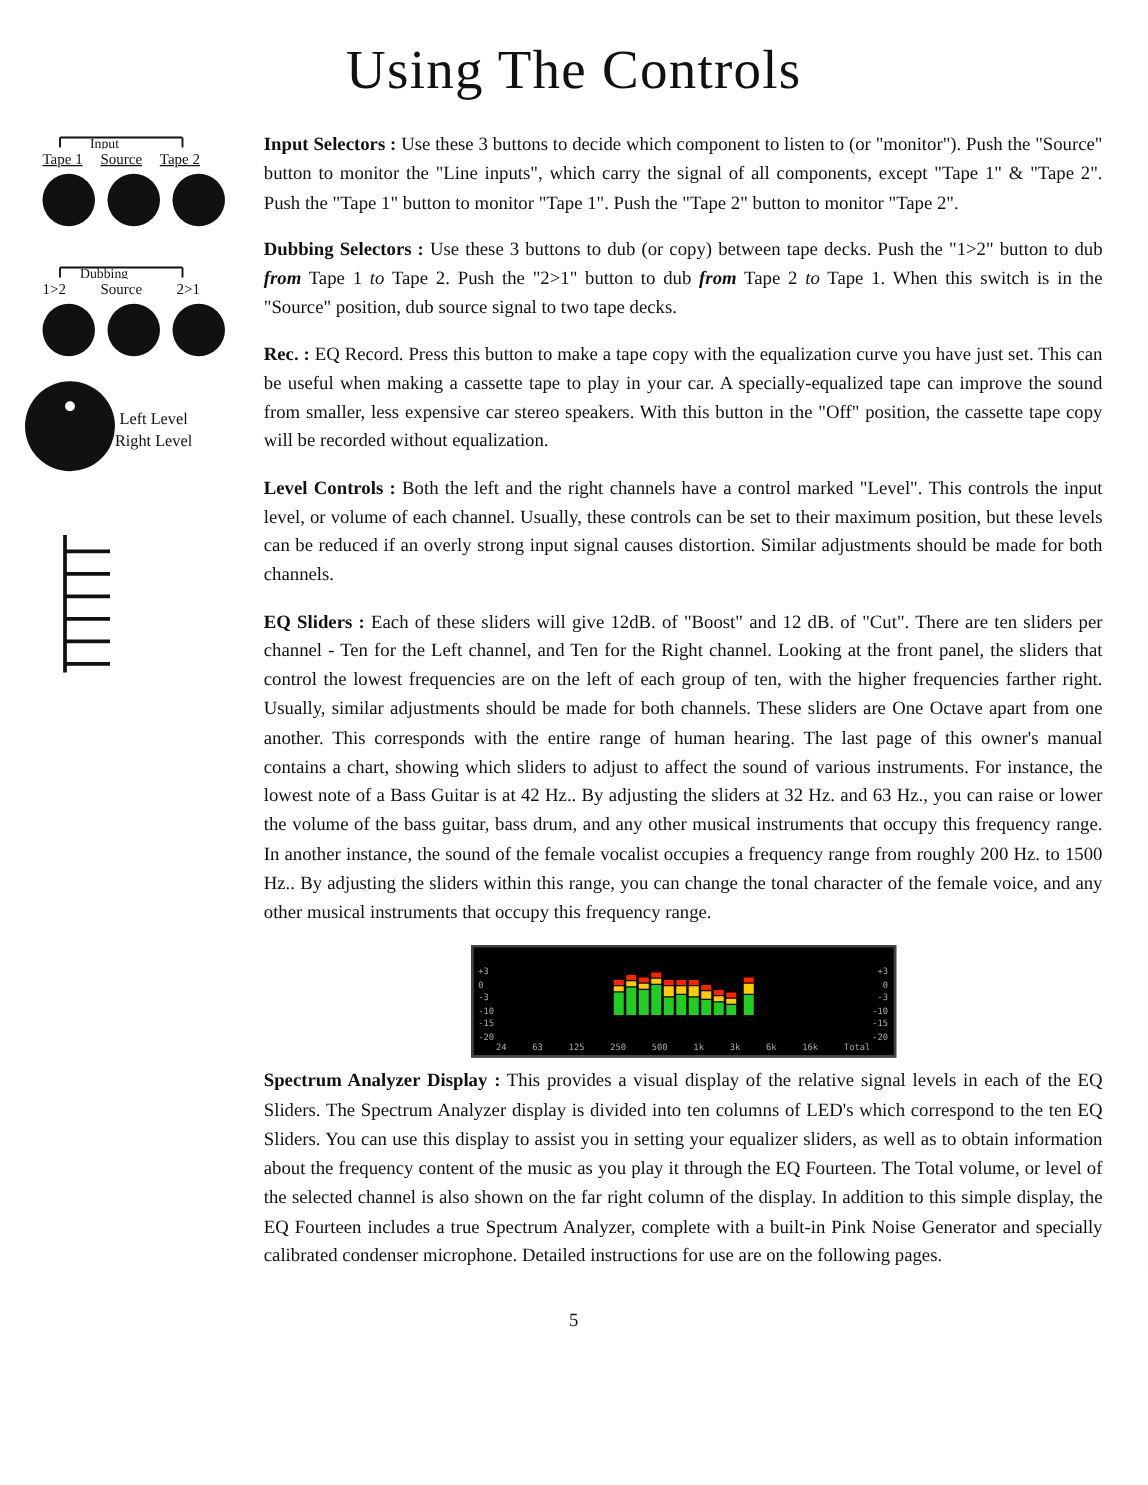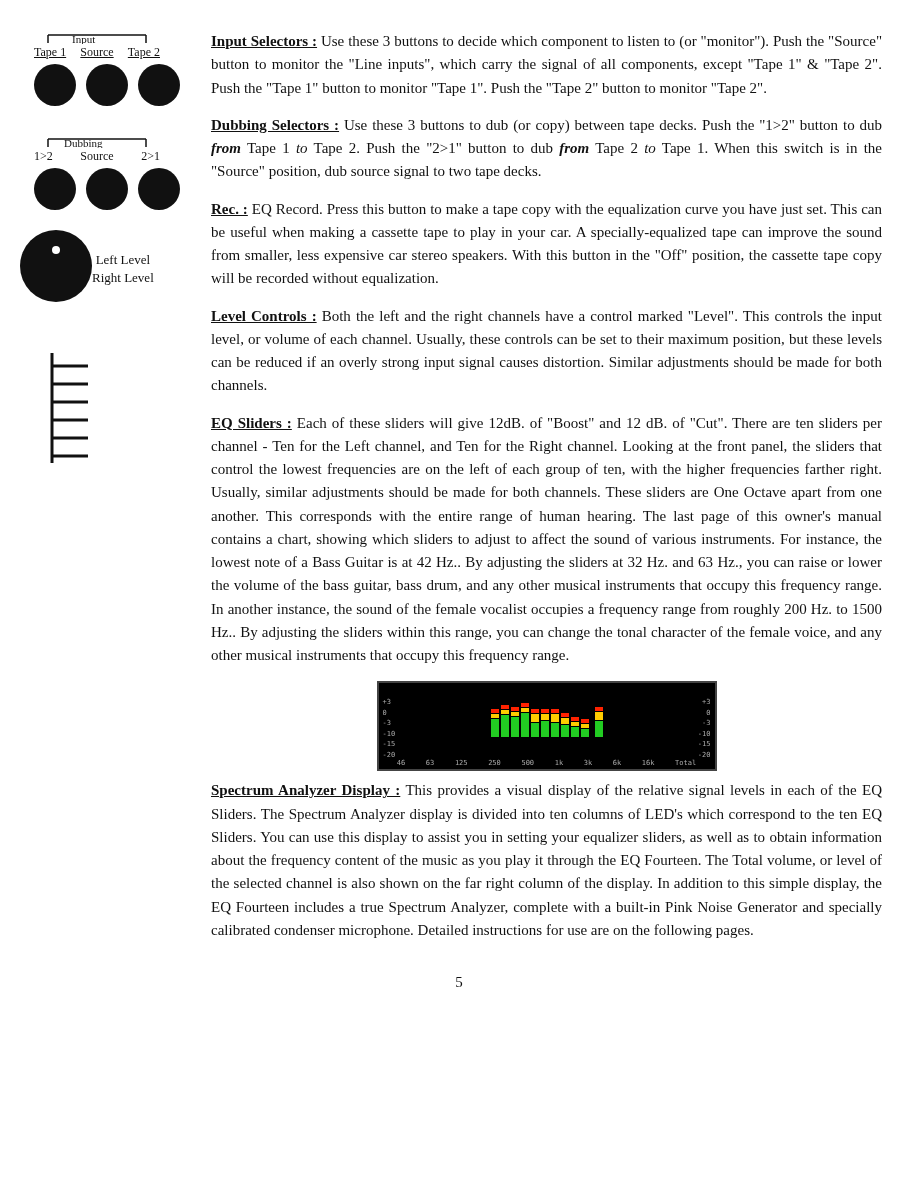--- a/index.html
+++ b/index.html
@@ -198,21 +198,20 @@
     }
     
     p {
       margin-bottom: 14px;
       line-height: 1.55;
       text-align: justify;
     }
     .section-heading {
       font-weight: bold;
       font-style: normal;
-      text-decoration: underline;
     }
     .bold-italic {
       font-weight: bold;
       font-style: italic;
     }
     .italic {
       font-style: italic;
     }
     .page-number {
       text-align: center;
@@ -224,20 +223,21 @@
       justify-content: space-between;
       font-size: 12px;
       margin-bottom: 2px;
     }
   </style>
 </head>
 <body>
 
 <div class="page">
 
+  <h1 class="page-title">Using The Controls</h1>
 
   <div class="content-area">
 
     <div class="left-col">
 
       <div class="section-block input-section">
         <div style="display:flex; align-items:flex-end; font-size:12px; margin-bottom:1px; margin-left:8px;">
           <svg width="118" height="14">
             <line x1="10" y1="13" x2="10" y2="5" stroke="#111" stroke-width="1.5"></line>
             <line x1="10" y1="5" x2="108" y2="5" stroke="#111" stroke-width="1.5"></line>
@@ -394,21 +394,21 @@
           </div>
 
           <div style="width:2px;"></div>
           <div class="spectrum-bar-group">
             <div class="s-bar s-bar-top" style="height:4px;"></div>
             <div class="s-bar s-bar-mid" style="height:8px;"></div>
             <div class="s-bar" style="height:16px;"></div>
           </div>
         </div>
         <div class="spectrum-labels">
-          <span class="spectrum-label">46</span>
+          <span class="spectrum-label">24</span>
           <span class="spectrum-label">63</span>
           <span class="spectrum-label">125</span>
           <span class="spectrum-label">250</span>
           <span class="spectrum-label">500</span>
           <span class="spectrum-label">1k</span>
           <span class="spectrum-label">3k</span>
           <span class="spectrum-label">6k</span>
           <span class="spectrum-label">16k</span>
           <span class="spectrum-label">Total</span>
         </div>

